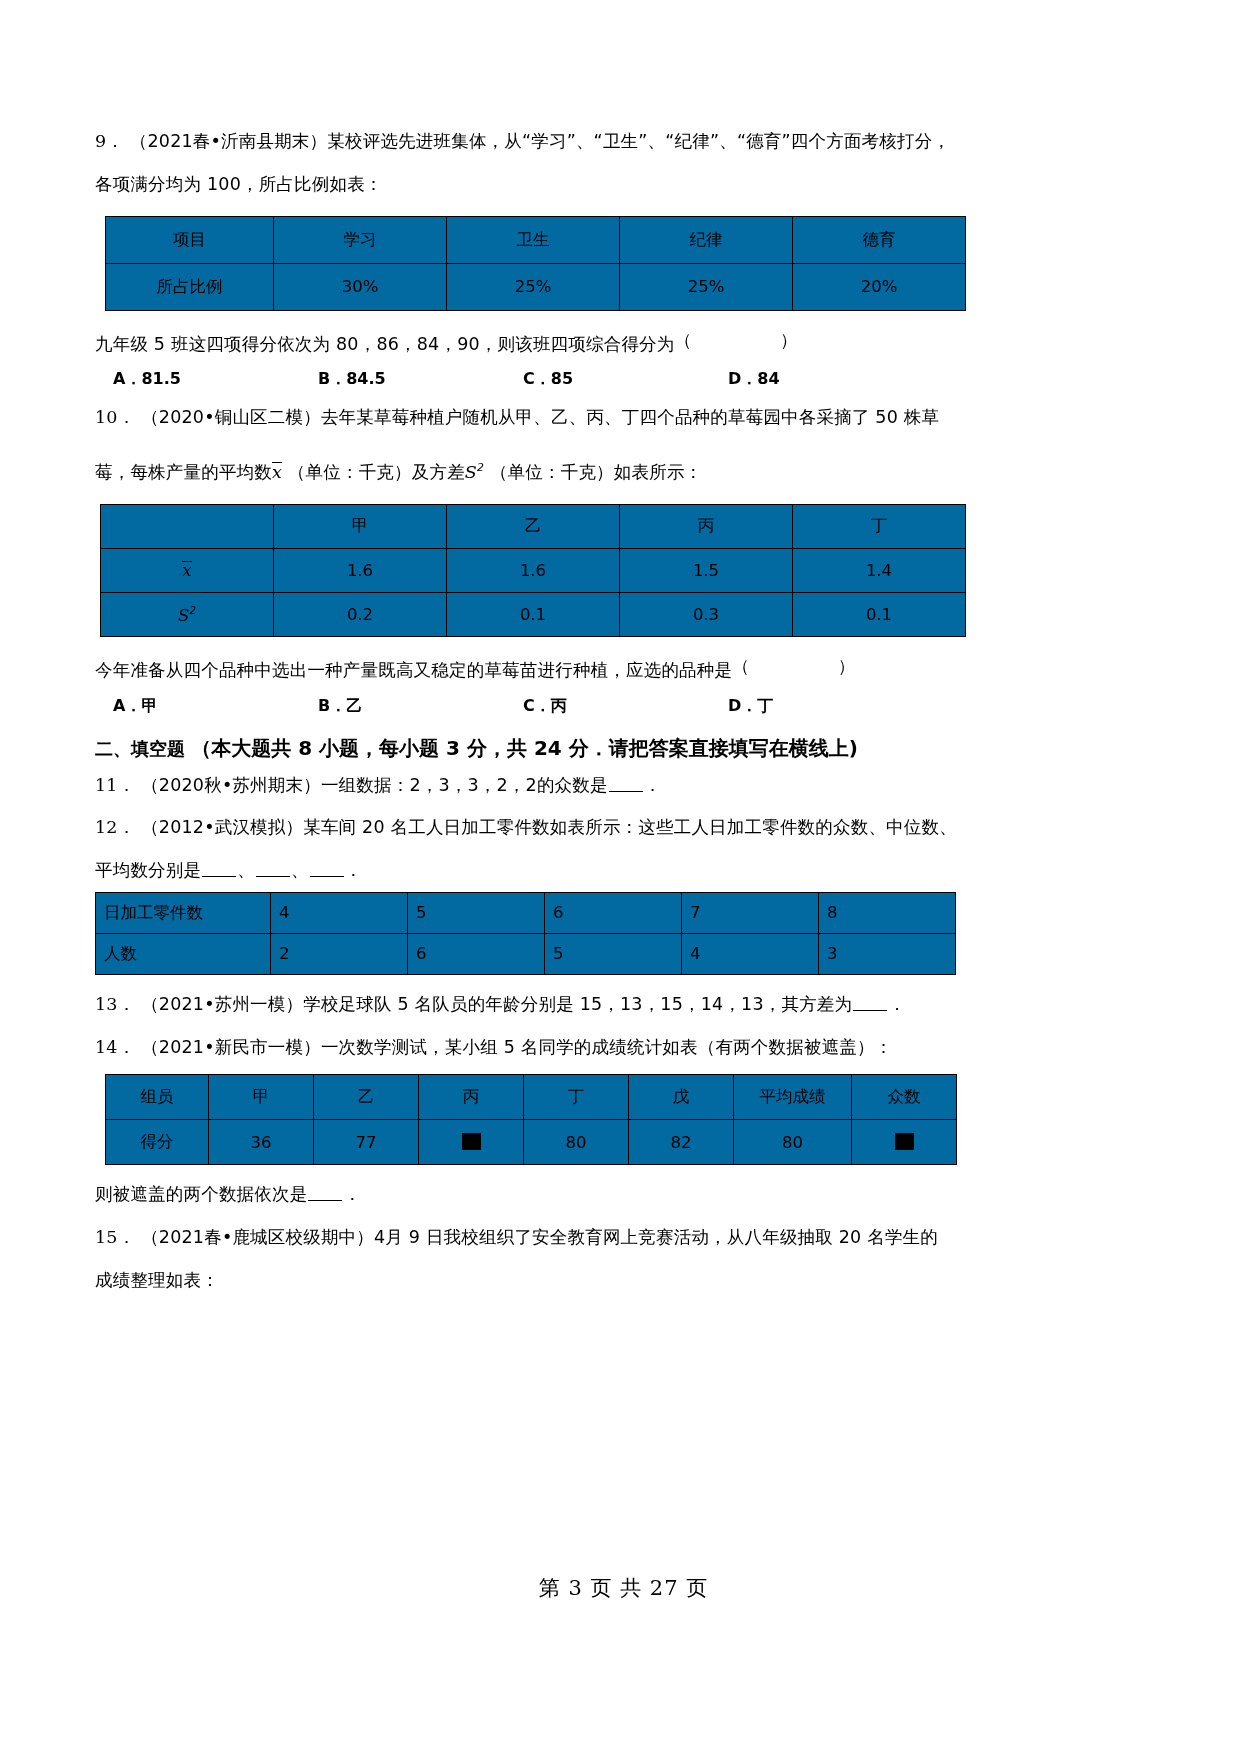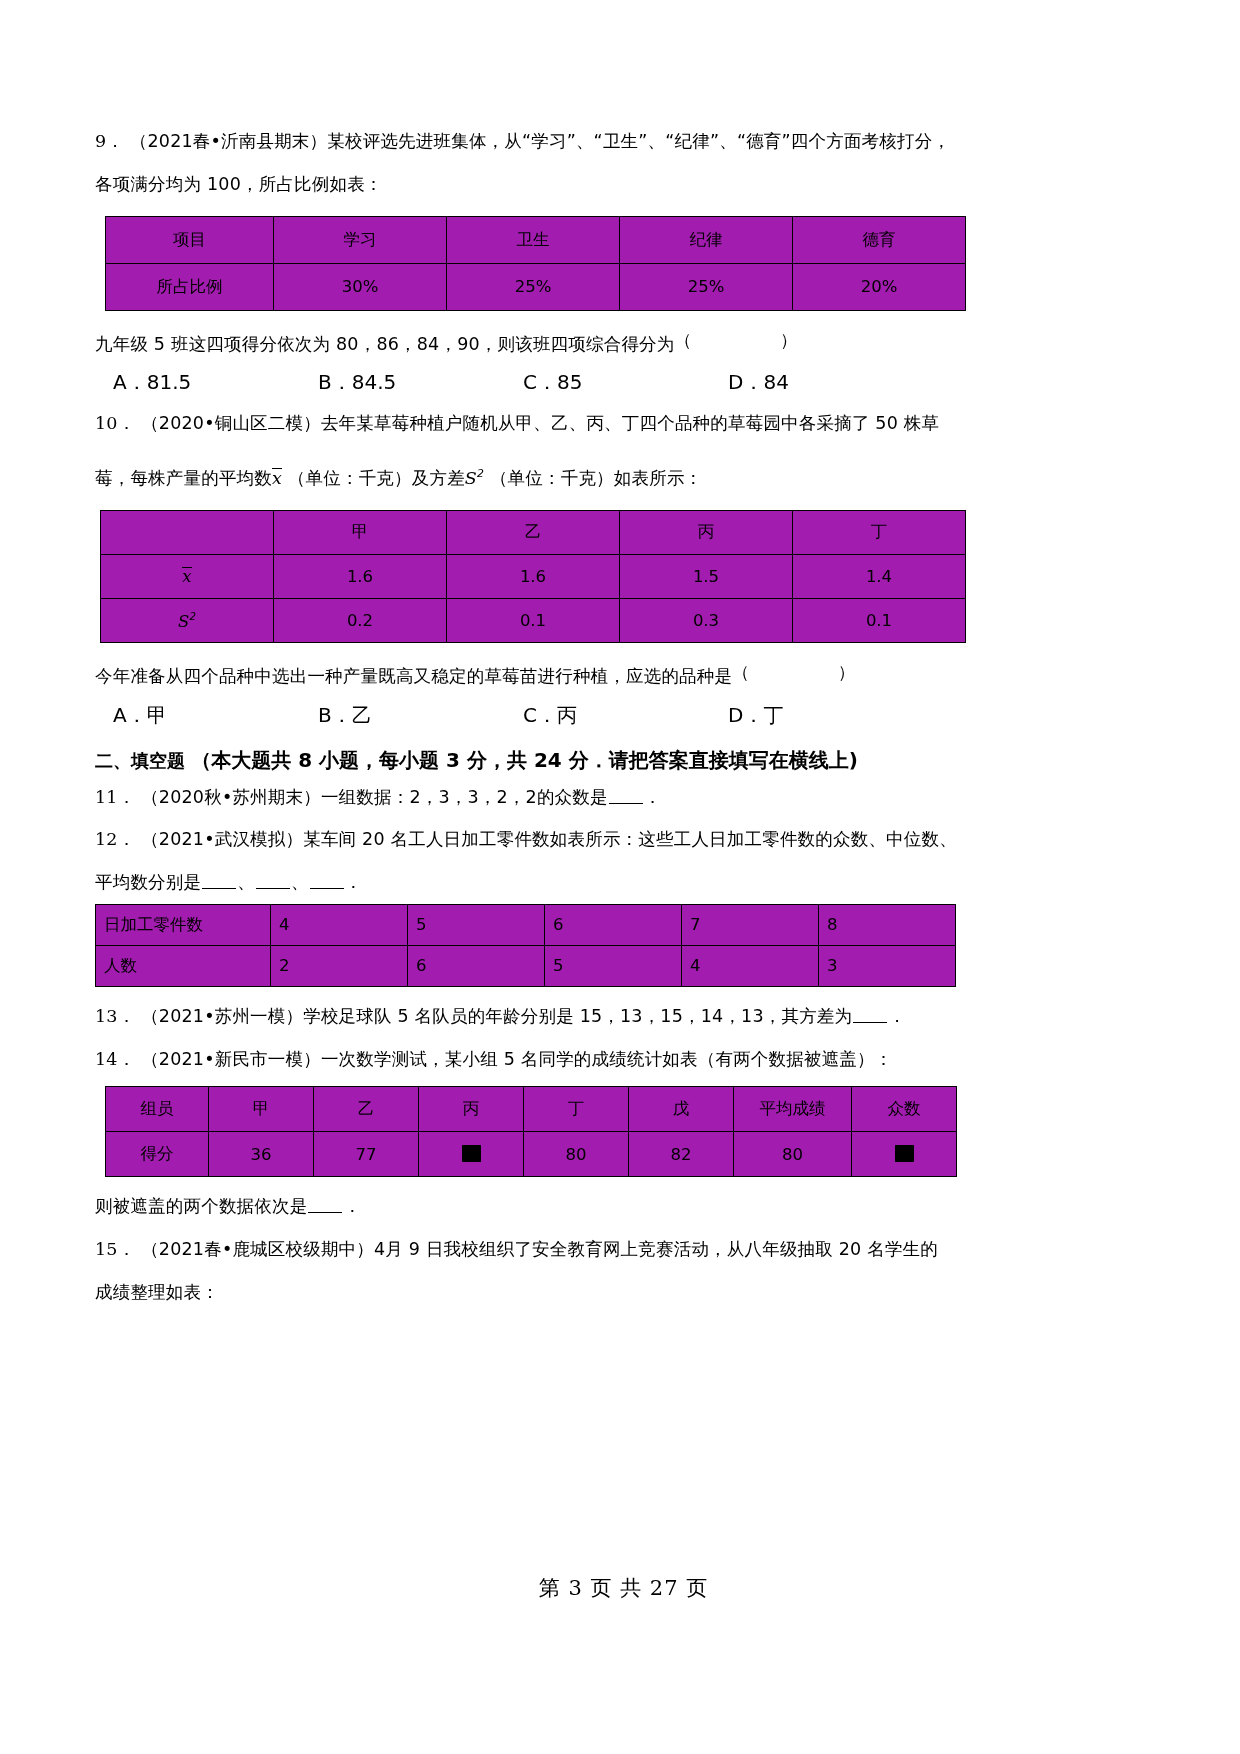--- a/index.html
+++ b/index.html
@@ -32,32 +32,33 @@
     margin-bottom: 20px;
   }
   .q-line.tight { margin-bottom: 10px; }
   .num {
     font-family: "DejaVu Serif", "Liberation Serif", serif;
   }
   .src {
     font-family: "DejaVu Sans", "Liberation Sans", sans-serif;
   }
   .options {
-    font-size: 20px;
+    font-size: 16px;
     display: flex;
     margin: 14px 0 16px 0;
     padding-left: 18px;
+    font-weight: bold;
   }
   .options .opt { width: 205px; white-space: nowrap; }
   .options .opt:last-child { width: auto; }
 
   table.tbl {
     border-collapse: collapse;
     margin: 16px 0 18px 10px;
-    background: #a21caf;
+    background: #0369a1;
   }
   table.tbl td {
     border: 1px solid #000000;
     text-align: center;
     vertical-align: middle;
     font-size: 16.5px;
     padding: 0 6px;
     font-family: "DejaVu Sans", "Liberation Sans", sans-serif;
   }
   
@@ -242,21 +243,21 @@
     <span class="sub">（本大题共 8 小题，每小题 3 分，共 24 分．请把答案直接填写在横线上)</span>
   </div>
 
   <div class="q q-line">
     <span class="num">11</span><span class="num">．</span>
     <span class="src">（2020秋•苏州期末）</span><span>一组数据：2，3，3，2，2的众数是</span><span class="blank"></span><span>．</span>
   </div>
 
   <div class="q q-line">
     <span class="num">12</span><span class="num">．</span>
-    <span class="src">（2021•武汉模拟）</span><span>某车间 20 名工人日加工零件数如表所示：这些工人日加工零件数的众数、中位数、</span>
+    <span class="src">（2012•武汉模拟）</span><span>某车间 20 名工人日加工零件数如表所示：这些工人日加工零件数的众数、中位数、</span>
   </div>
   <div class="q q-line tight">
     <span>平均数分别是</span><span class="blank"></span><span>、</span><span class="blank"></span><span>、</span><span class="blank"></span><span>．</span>
   </div>
 
   <table class="tbl t3">
     <tbody>
         <tr>
       <td class="first">日加工零件数</td>
       <td>4</td>

